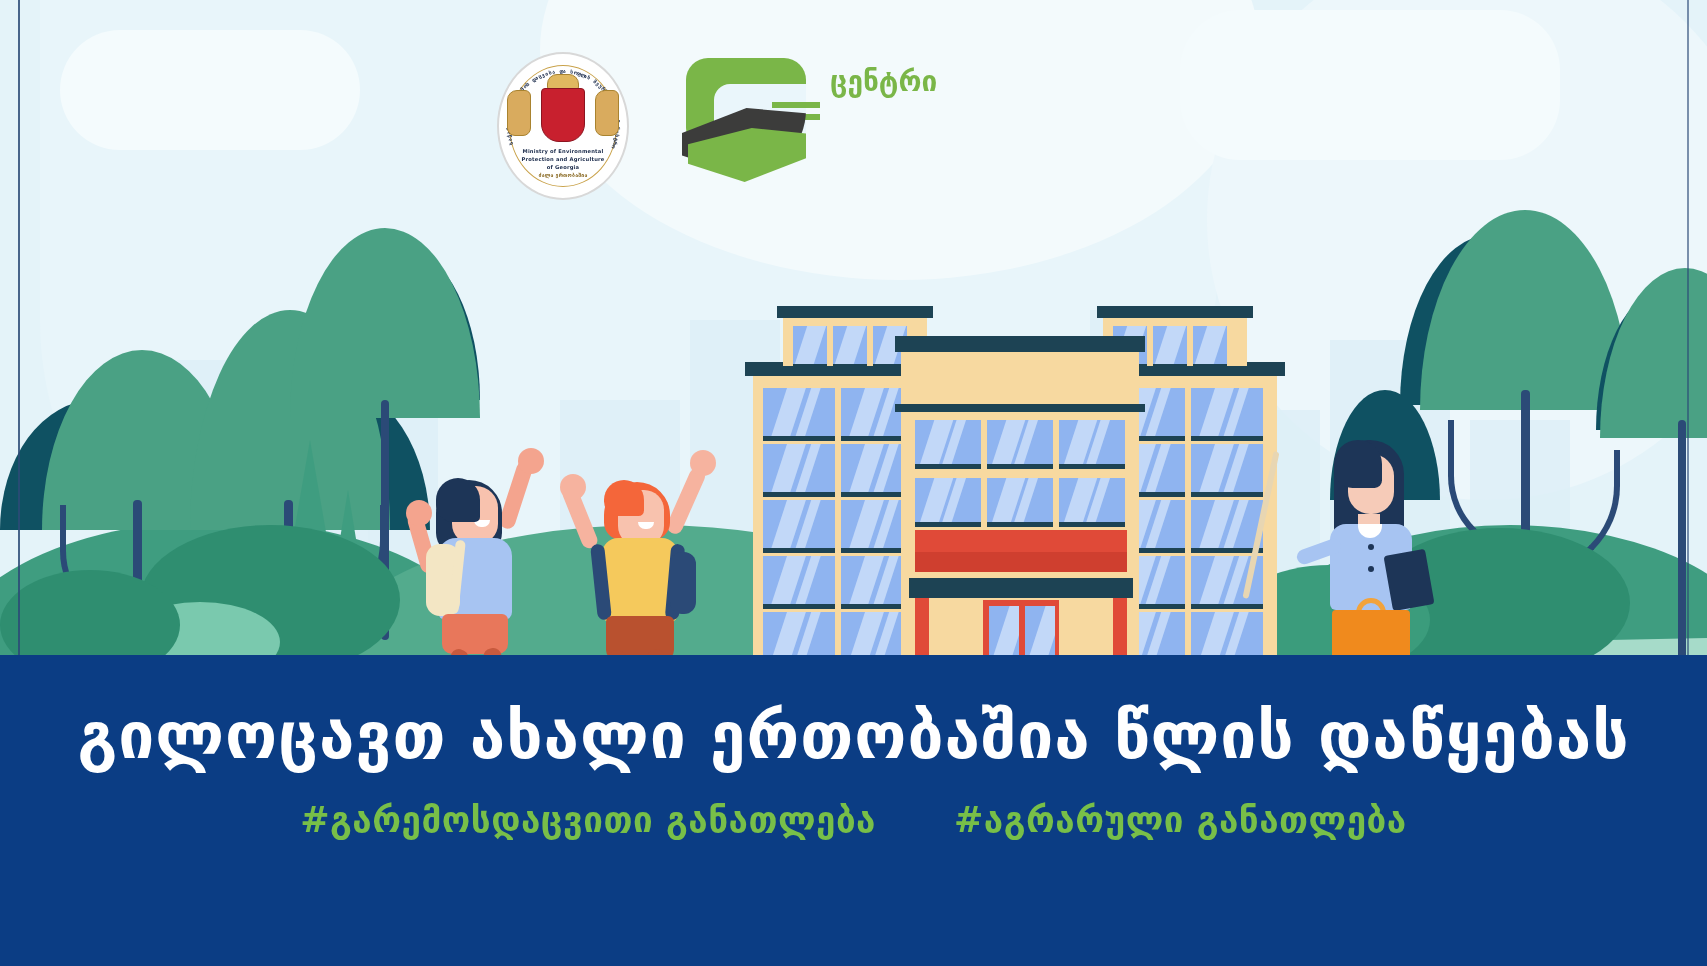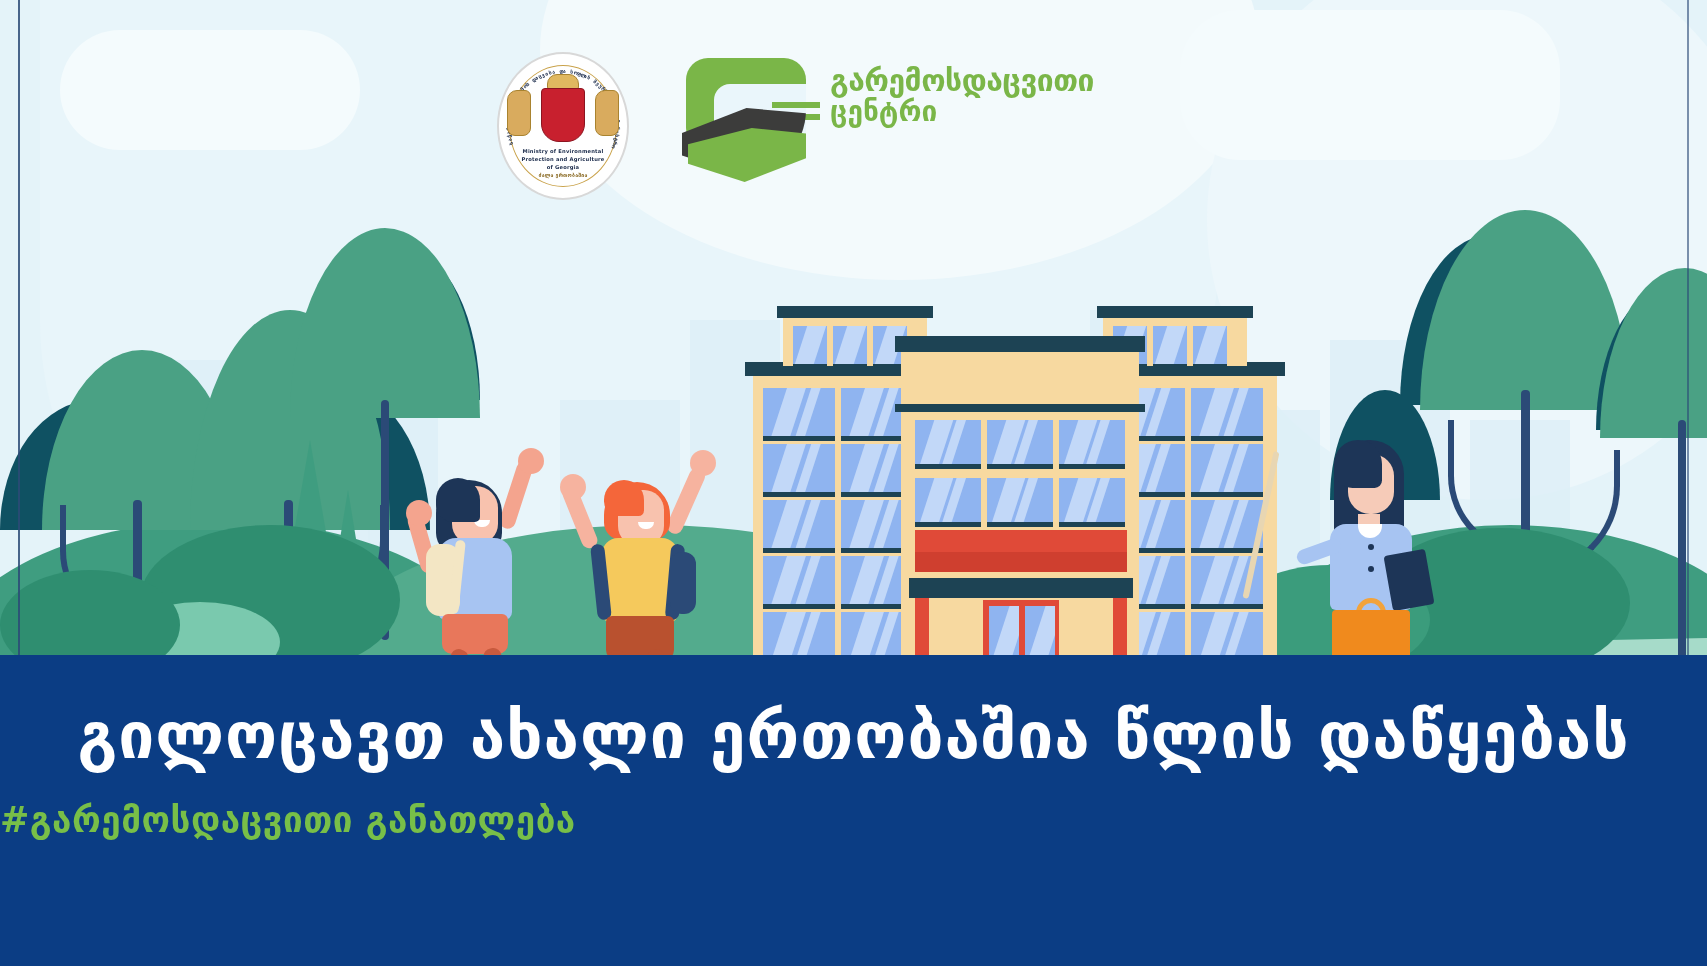--- a/index.html
+++ b/index.html
@@ -73,21 +73,21 @@
   .ge-text{position:absolute;left:150px;top:14px;width:290px;}
   .ge-l1{font-size:30px;font-weight:bold;color:#7ab648;letter-spacing:-0.5px;line-height:1;}
   .ge-l2{font-size:19px;font-weight:bold;color:#3c3c3b;line-height:1.15;margin-top:4px;}
   .ge-l3{font-size:28px;font-weight:bold;color:#7ab648;line-height:1;margin-top:2px;}
   
   .banner{position:absolute;left:0;top:655px;width:1707px;height:311px;background:#0b3d84;}
   .banner-title{
     position:absolute;left:0;right:0;top:44px;text-align:center;
     color:#ffffff;font-weight:bold;font-size:64px;letter-spacing:1px;white-space:nowrap;
   }
-  .tags{position:absolute;left:0;right:0;top:145px;display:flex;gap:78px;}
+  .tags{position:absolute;left:0;right:0;top:145px;display:flex;justify-content:center;gap:78px;}
   .tag{color:#78bf48;font-weight:bold;font-size:35px;letter-spacing:.5px;white-space:nowrap;}
   
   .rule-l{position:absolute;left:18px;top:0;width:2px;height:680px;background:#2b4a77;opacity:.85;}
   .rule-r{position:absolute;right:18px;top:0;width:2px;height:680px;background:#2b4a77;opacity:.6;}
 </style>
 </head>
 <body>
 
 <div id="poster">
 
@@ -511,25 +511,25 @@
   <div class="gelogo">
     <div class="ge-mark">
       <div class="ge-c"></div>
       <div class="ge-c-hole"></div>
       <div class="ge-bars"></div>
       <div class="ge-bars2"></div>
       <div class="ge-leafdark"></div>
       <div class="ge-leafgreen"></div>
     </div>
     <div class="ge-text">
-      <div class="ge-l1">გარემოსდაცვითი</div>
       <div class="ge-l3">ცენტრი</div>
     </div>
   </div>
 
   <div class="banner">
     <div class="banner-title">გილოცავთ ახალი ერთობაშია წლის დაწყებას</div>
     <div class="tags">
       <div class="tag">#გარემოსდაცვითი განათლება</div>
+      <div class="tag">#აგრარული განათლება</div>
     </div>
   </div>
 
 </div>
 
 </body></html>

